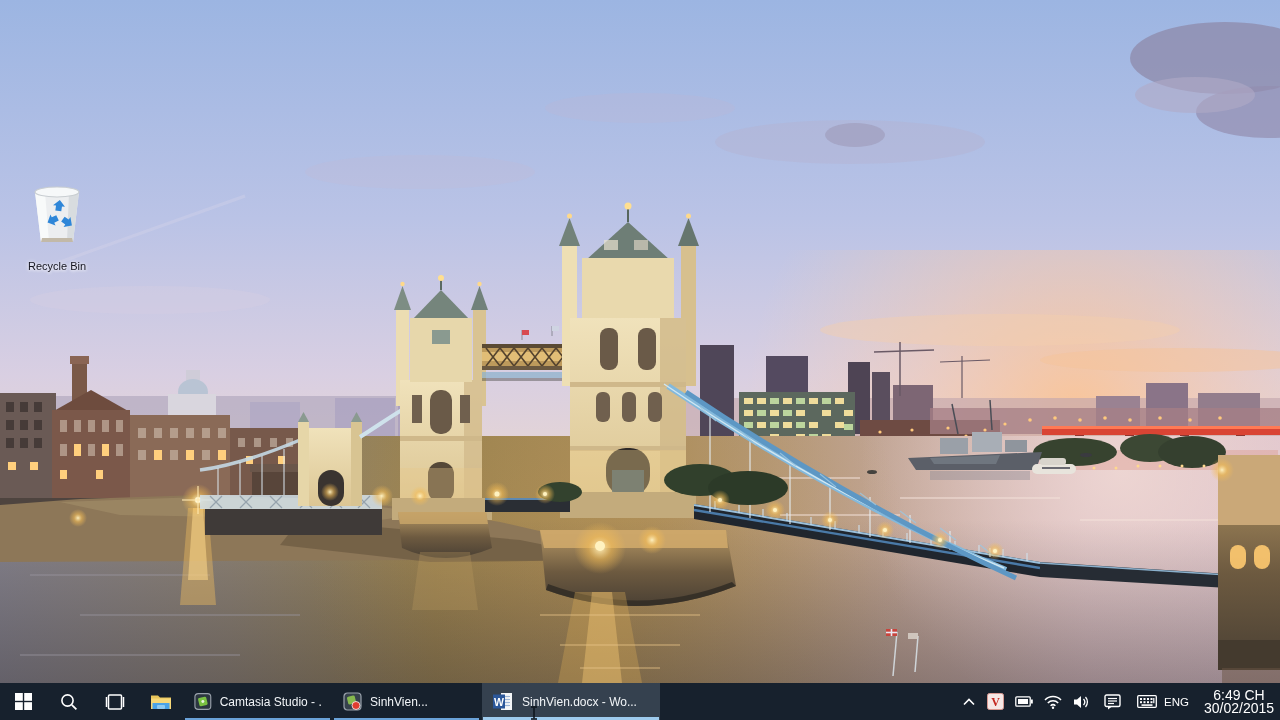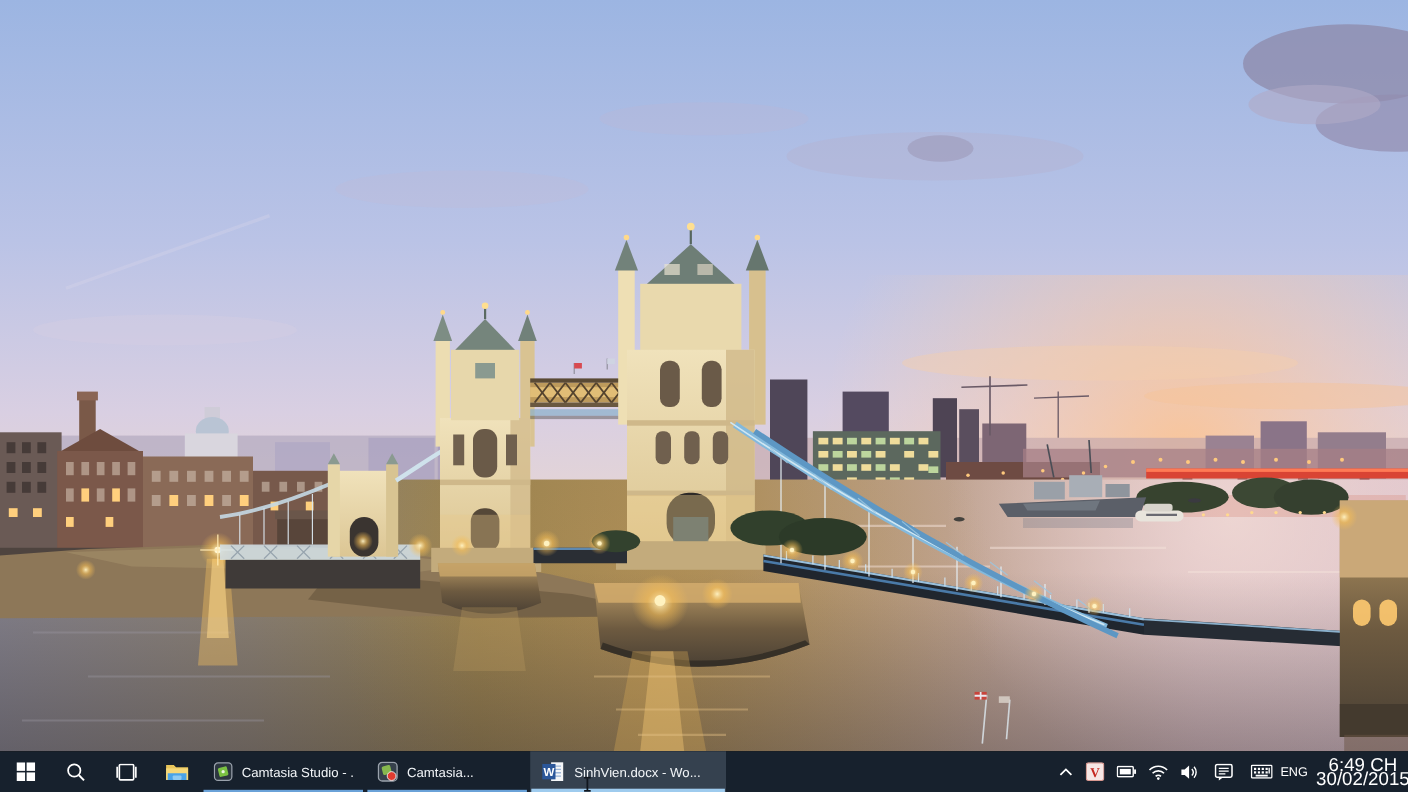--- a/index.html
+++ b/index.html
@@ -48,21 +48,21 @@
   #btn-word { width:178px; }
   .tb-spacer { flex:1 1 auto; }
 
   .tray { display:flex; align-items:center; padding-right:4px; }
   .tray-item {
     display:flex; align-items:center; justify-content:center;
     height:37px; flex:0 0 auto;
   }
   .tray-lang { color:#fff; font-size:11.5px; width:38px; justify-content:flex-start; }
   .tray-clock {
-    color:#fff; font-size:17px; line-height:13px; text-align:center;
+    color:#fff; font-size:14px; line-height:13px; text-align:center;
     width:74px; flex-direction:column; padding-top:1px;
   }
   .chev { width:24px; } .vkey { width:28px; } .ticon { width:29px; }
 
   
   .cursor {
     position:absolute; left:529px; top:706px; z-index:9; pointer-events:none;
   }
 </style>
 </head>
@@ -576,20 +576,36 @@
         <line x1="915" y1="672" x2="918" y2="636" stroke="#cfd4d8" stroke-width="1.5"></line>
         <rect x="886" y="629" width="11" height="7" fill="#c8443c"></rect>
         <line x1="886" y1="632.5" x2="897" y2="632.5" stroke="#e8e8f0" stroke-width="1.6"></line>
         <line x1="891.5" y1="629" x2="891.5" y2="636" stroke="#e8e8f0" stroke-width="1.6"></line>
         <rect x="908" y="633" width="10" height="6" fill="#d8d0c8" opacity=".85"></rect>
       </g>
     </svg>
   </div>
 
 
+  <div class="desktop-icon" id="icon-recycle-bin">
+    <svg class="glyph" width="68" height="76" viewBox="0 0 68 76">
+      <polygon points="12,12 56,12 50,62 18,62" fill="#eceef0"></polygon>
+      <polygon points="12,12 22,12 26,62 18,62" fill="#f8fafa"></polygon>
+      <polygon points="46,12 56,12 50,62 44,62" fill="#d8dcdf"></polygon>
+      <ellipse cx="34" cy="12" rx="22" ry="5" fill="#f6f8f9"></ellipse>
+      <ellipse cx="34" cy="12" rx="22" ry="5" fill="none" stroke="#c8cdd1" stroke-width="1.2"></ellipse>
+      <polygon points="18,62 50,62 49,58 19,58" fill="#c2b9a8"></polygon>
+      <g fill="#2e86d8">
+        <path d="M 30,26 L 36,20 L 42,26 L 39,26 L 39,31 L 33,31 L 33,26 Z" transform="rotate(8 36 26)"></path>
+        <path d="M 24,40 L 30,34 L 36,40 L 33,40 L 33,45 L 27,45 L 27,40 Z" transform="rotate(-115 30 40)"></path>
+        <path d="M 38,42 L 44,36 L 50,42 L 47,42 L 47,47 L 41,47 L 41,42 Z" transform="rotate(125 44 42)"></path>
+      </g>
+    </svg>
+    <span class="label">Recycle Bin</span>
+  </div>
 
   <div class="taskbar">
 
     <div class="tb-btn tb-sys">
       <svg width="17" height="17" viewBox="0 0 17 17">
         <rect x="0" y="0" width="7.8" height="7.8" fill="#ffffff"></rect>
         <rect x="9.2" y="0" width="7.8" height="7.8" fill="#ffffff"></rect>
         <rect x="0" y="9.2" width="7.8" height="7.8" fill="#ffffff"></rect>
         <rect x="9.2" y="9.2" width="7.8" height="7.8" fill="#ffffff"></rect>
       </svg>
@@ -629,21 +645,21 @@
       <span class="underline"></span>
     </div>
 
     <div class="tb-btn tb-app" id="btn-recorder">
       <svg width="19" height="19" viewBox="0 0 19 19">
         <rect x="1" y="1" width="17" height="17" rx="3.5" fill="#36414c" stroke="#9aa2ac" stroke-width="1.2"></rect>
         <rect x="4.5" y="4" width="8" height="8" rx="1.5" fill="#86b84e" transform="rotate(-14 8.5 8)"></rect>
         <circle cx="13" cy="13.5" r="4" fill="#e03c30"></circle>
         <circle cx="13" cy="13.5" r="4" fill="none" stroke="#f4f6f8" stroke-width=".8"></circle>
       </svg>
-      <span class="app-label">Camtasia...</span>
+      <span class="app-label">SinhVien...</span>
       <span class="underline"></span>
     </div>
 
     <div class="tb-btn tb-app active" id="btn-word">
       <svg width="22" height="19" viewBox="0 0 22 19">
         <rect x="9" y="1" width="11" height="17" fill="#f4f6f8"></rect>
         <g stroke="#9db6d8" stroke-width="1.2">
           <line x1="11" y1="4.5" x2="18" y2="4.5"></line>
             <line x1="11" y1="7.5" x2="18" y2="7.5"></line>
           <line x1="11" y1="10.5" x2="18" y2="10.5"></line>

